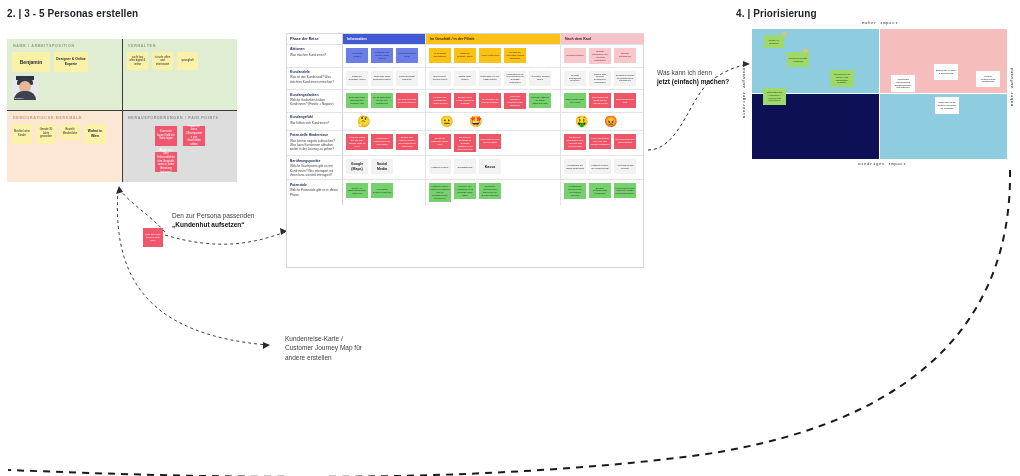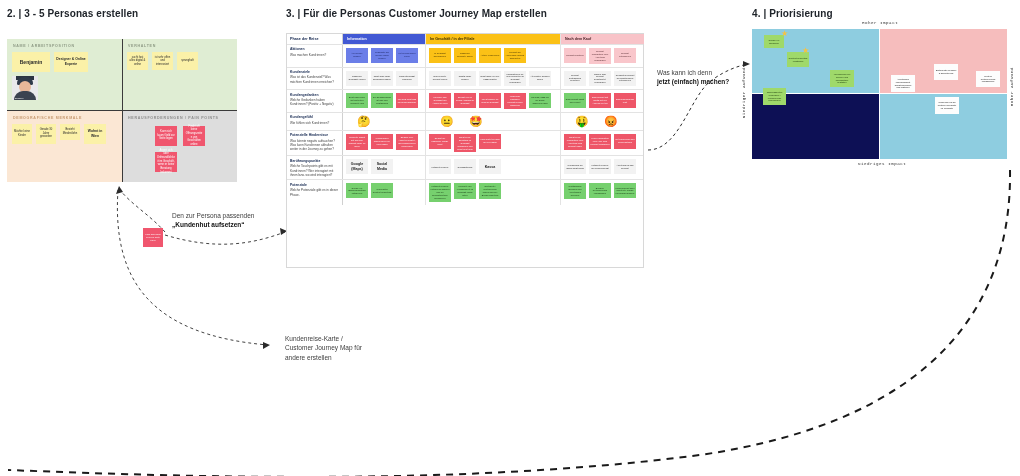--- a/index.html
+++ b/index.html
@@ -155,22 +155,21 @@
     <path d="M165 235 C 215 250, 250 245, 285 232" fill="none" stroke="#2b2b2b" stroke-width=".9" stroke-dasharray="3,3"></path>
     <polygon points="287,231 280,228 281,235" fill="#2b2b2b"></polygon>
 
     <path d="M118 190 C 112 280, 150 335, 268 345" fill="none" stroke="#2b2b2b" stroke-width=".9" stroke-dasharray="3,3"></path>
     <polygon points="270,345 263,342 263,349" fill="#2b2b2b"></polygon>
 
     <path d="M1010 170 C 1012 300, 940 420, 700 455 C 470 485, 210 478, 8 470" fill="none" stroke="#1a1a1a" stroke-width="2" stroke-dasharray="7,6"></path>
   </svg>
 
   <div class="sec-title" style="left:7px;top:8px;">2. | 3 - 5 Personas erstellen</div>
-  <div class="sec-title" style="left:286px;top:8px;">3. | Für die Personas Customer Journey Map erstellen</div>
-  <div class="sec-title" style="left:752px;top:8px;">4. | Priorisierung</div>
+  <div class="sec-title" style="left:736px;top:8px;">4. | Priorisierung</div>
 
   <div id="persona-canvas">
 
     <div class="pq g">
       <div class="pq-h">NAME / ARBEITSPOSITION</div>
       <div class="notes">
         <div class="note n-yellow big" style="width:38px;height:20px;">Benjamin</div>
         <div class="note n-yellow mid" style="width:34px;height:20px;">Designer &amp; Online Experte</div>
         <div class="avatar">
           <div class="cap"></div>

